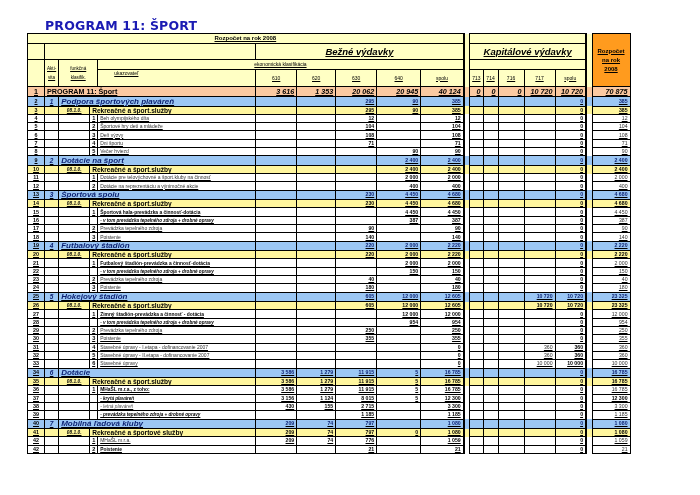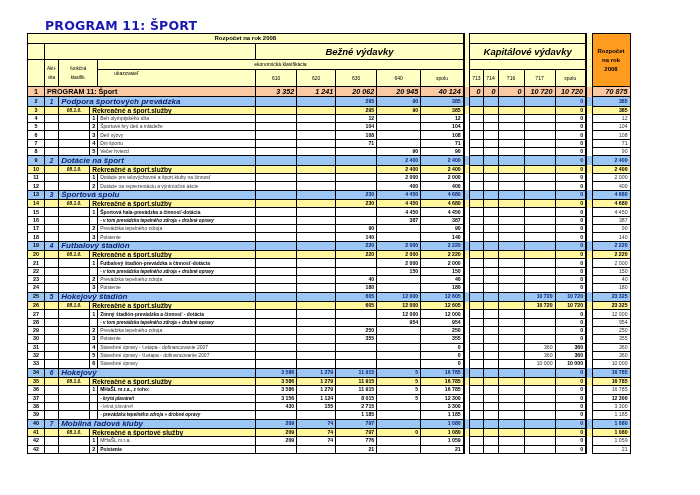--- a/index.html
+++ b/index.html
@@ -1,18 +1,18 @@
 <!DOCTYPE html>
 <html><head>
 <meta charset="utf-8">
 <style>
   html, body { margin:0; padding:0; background:#ffffff; }
   body { width:700px; height:495px; position:relative; overflow:hidden; font-family:"Liberation Sans", sans-serif; }
   .title { position:absolute; left:45px; top:18px; font-family:"DejaVu Sans", sans-serif; font-weight:bold; font-size:12.5px; color:#1b1bb3; letter-spacing:0.2px; }
-  .wrap { position:absolute; left:27px; top:33px; }
+  .wrap { position:absolute; left:27px; top:33px;text-decoration:underline; }
   table { border-collapse:collapse; table-layout:fixed; }
   td { border:1px solid #000; padding:0 2px; height:7.3px; line-height:7px; font-size:5.2px; white-space:nowrap; overflow:hidden; color:#000; }
   td.num { text-align:right; font-weight:bold; }
   td.rn { text-align:center; font-weight:bold; font-size:5.4px; padding:0; }
   td.gap { border:none; border-left:2px solid #000; background:#fff; padding:0; }
   td.gap2 { border:none; border-left:2px solid #000; background:#fff; padding:0; }
   .thickr { border-right:2px solid #000; }
   
   tr.h1 td { background:#ffffc4; height:9px; font-weight:bold; font-size:6px; text-align:center; }
   tr.h2 td { background:#ffffc4; height:15px; }
@@ -93,38 +93,38 @@
       <td>spolu</td>
       <td>713</td>
       <td>714</td>
       <td>716</td>
       <td>717</td>
       <td>spolu</td>
     </tr>
   <tr class="prog">
           <td class="rn">1</td>
           <td colspan="4">PROGRAM 11:     Šport</td>
-          <td class="num">3 352</td>
-          <td class="num">1 241</td>
+          <td class="num">3 616</td>
+          <td class="num">1 353</td>
           <td class="num">20 062</td>
           <td class="num">20 945</td>
           <td class="num thickr">40 124</td>
           <td class="gap2"></td>
           <td class="num">0</td>
           <td class="num">0</td>
           <td class="num">0</td>
           <td class="num">10 720</td>
           <td class="num thickr">10 720</td>
           <td class="gap2"></td>
           <td class="num" style="font-style: italic;">70 875</td>
         </tr>
         <tr class="akt">
           <td class="rn">2</td>
           <td class="anum">1</td>
-          <td class="atitle" colspan="3">Podpora športových prevádzka</td>
+          <td class="atitle" colspan="3">Podpora športových plaváreň</td>
           <td class="num"></td>
           <td class="num"></td>
           <td class="num">295</td>
           <td class="num">90</td>
           <td class="num thickr">385</td>
           <td class="gap2"></td>
           <td class="num"></td>
           <td class="num"></td>
           <td class="num"></td>
           <td class="num"></td>
@@ -735,21 +735,21 @@
           <td class="numlight"></td>
           <td class="numlight"></td>
           <td class="numlight">10 000</td>
           <td class="num thickr" style="background: rgb(255, 255, 255);">10 000</td>
           <td class="gap2"></td>
           <td class="numlight">10 000</td>
         </tr>
         <tr class="akt">
           <td class="rn">34</td>
           <td class="anum">6</td>
-          <td class="atitle" colspan="3">Hokejový</td>
+          <td class="atitle" colspan="3">Dotácie</td>
           <td class="num">3 586</td>
           <td class="num">1 279</td>
           <td class="num">11 915</td>
           <td class="num">5</td>
           <td class="num thickr">16 785</td>
           <td class="gap2"></td>
           <td class="num"></td>
           <td class="num"></td>
           <td class="num"></td>
           <td class="num"></td>

